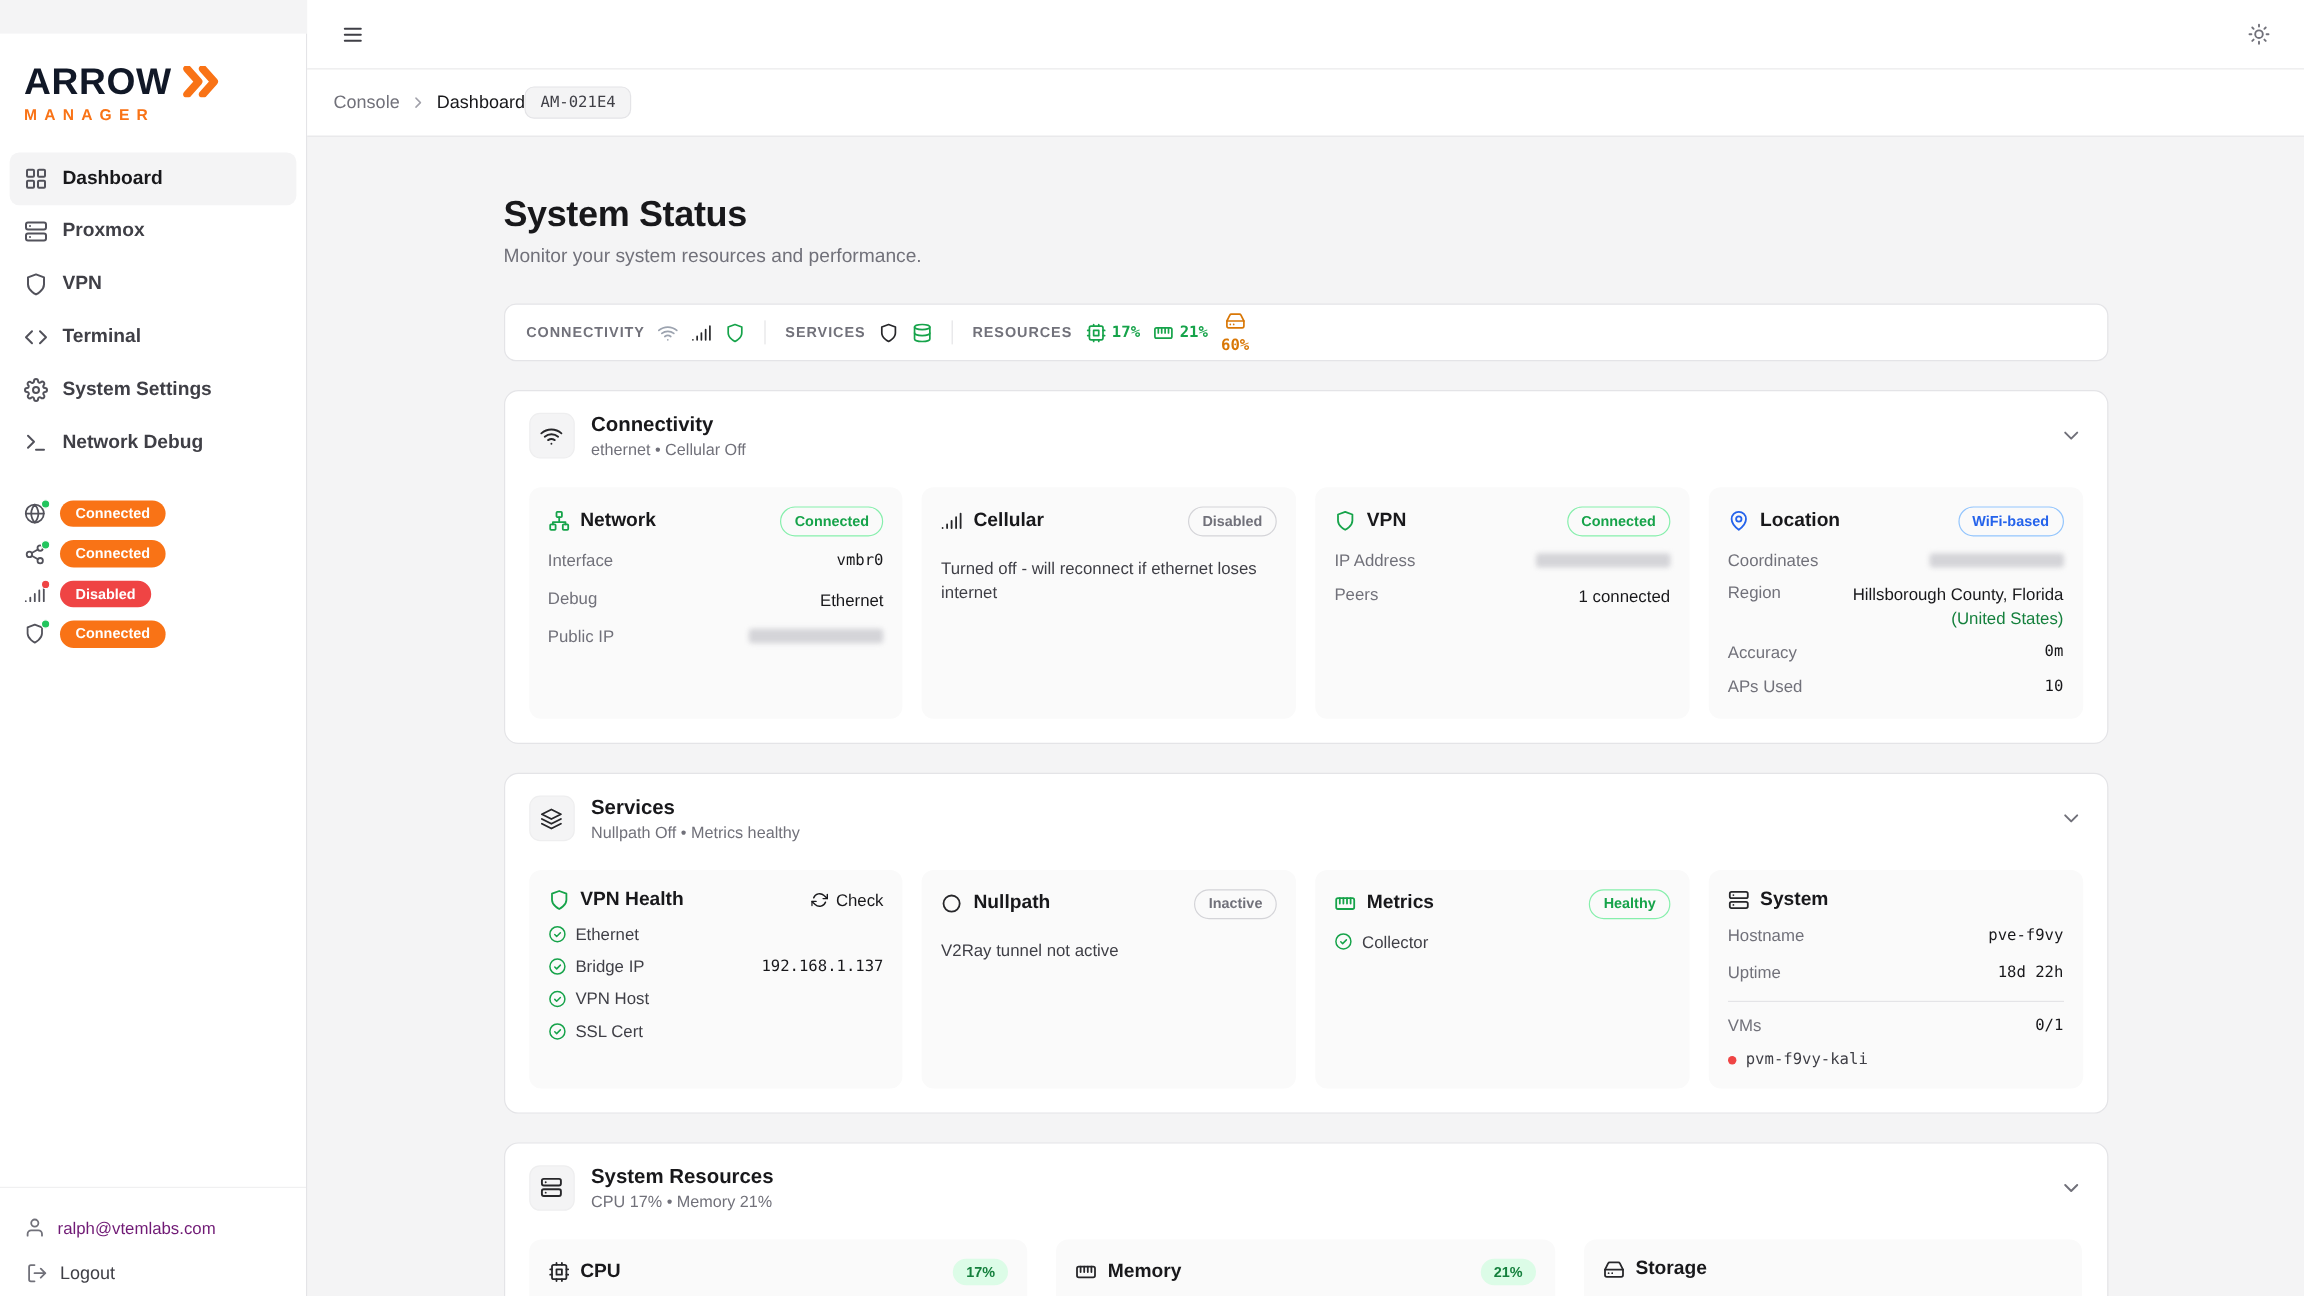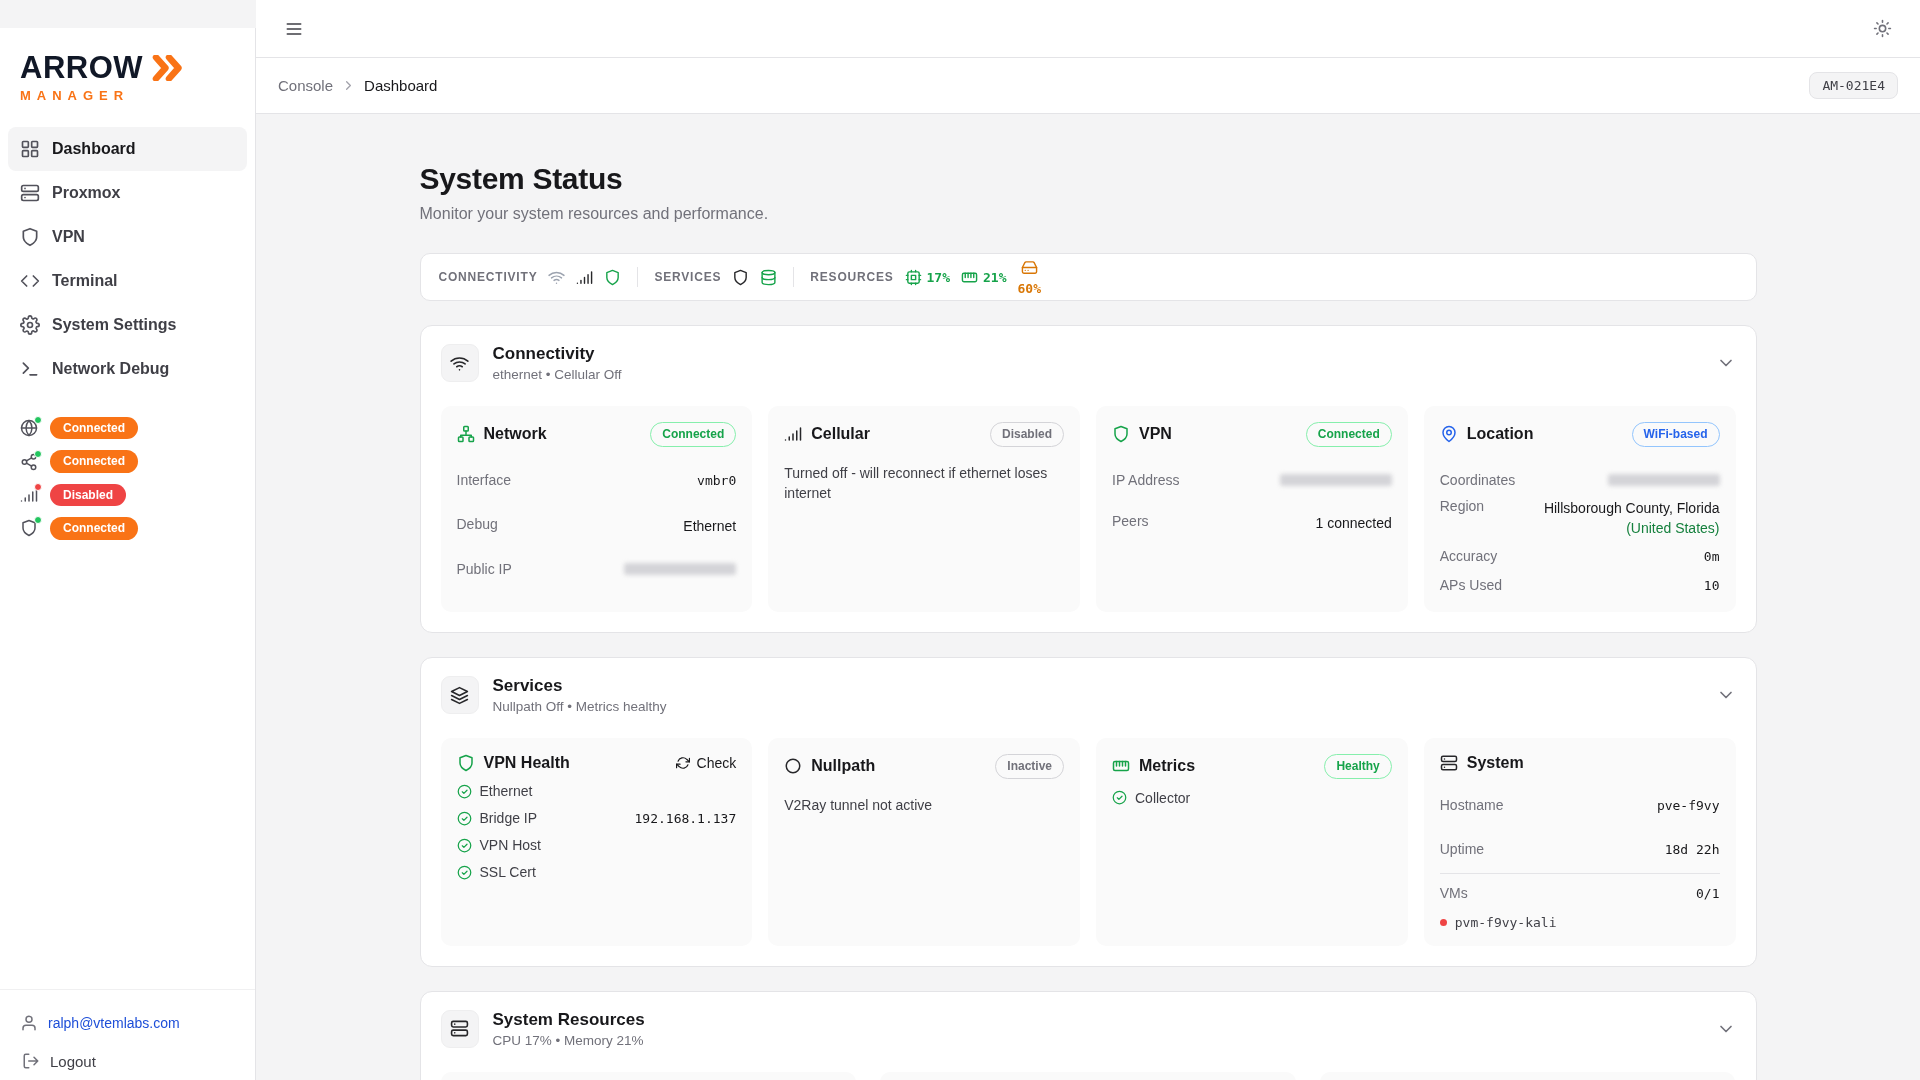--- a/index.html
+++ b/index.html
@@ -29,35 +29,35 @@
   .st-dot { position:absolute; top:-3px; right:-4px; width:8px; height:8px; border-radius:50%;
     border:1.5px solid #fff; }
   .st-dot.green { background:#22c55e; }
   .st-dot.red { background:#ef4444; }
   .pill { background:#f97316; color:#fff; font-size:12px; font-weight:700; padding:4px 13px;
     border-radius:999px; line-height:1.2; }
   .pill.red { background:#ef4444; }
 
   .side-footer { margin-top:auto; border-top:1px solid #f0f0f1; padding-top:14px; }
   .foot-row { display:flex; align-items:center; gap:10px; padding:10px 22px; font-size:15px; }
-  .foot-row.email { color:#1d4ed8; font-size:14px;padding-left:20px; }
+  .foot-row.email { color:#701a75; font-size:14px;padding-left:20px; }
   .foot-row.logout { color:#3f3f46; cursor:pointer; font-weight:500; }
   .foot-ic { display:flex; width:18px; color:#71717a; }
   .version-row { border-top:1px solid #e4e4e7; margin-top:12px; padding:16px 22px;
     display:flex; align-items:center; gap:9px; color:#71717a; font-size:14px; }
 
   
   .main { flex:1; display:flex; flex-direction:column; min-width:0; }
   .topbar { height:58px; background:#fff; border-bottom:1px solid #e4e4e7;
     display:flex; align-items:center; justify-content:space-between; padding:0 22px; }
   .iconbtn { background:none; border:none; cursor:pointer; display:flex; color:#3f3f46; padding:6px; }
   .iconbtn.sun { color:#71717a; }
 
   .crumbbar { height:56px; background:#fff; border-bottom:1px solid #e4e4e7;
-    display:flex; align-items:center; justify-content:space-between; padding:0 22px; }
+    display:flex; align-items:center; padding:0 22px; }
   .crumbs { display:flex; align-items:center; gap:8px; font-size:15px; }
   .crumb.root { color:#71717a; cursor:pointer; }
   .crumb.current { color:#18181b; font-weight:500; }
   .crumb-sep { width:15px; color:#a1a1aa; display:flex; }
   .device-badge { background:#f4f4f5; border:1px solid #e4e4e7; border-radius:8px;
     font-size:13px; color:#3f3f46; padding:5px 12px; }
 
   .content { flex:1; overflow:hidden; }
   .container { width:1337px; margin:0 auto; }
   h1.page-title { font-size:30px; font-weight:800; margin-top:48px; letter-spacing:-0.3px; }
@@ -94,21 +94,21 @@
   .sub-title { font-size:16px; font-weight:600; }
   .sub-head .badge { margin-left:auto; }
 
   .badge { display:inline-flex; align-items:center; border-radius:999px; padding:3px 11px;
     font-size:12px; font-weight:600; line-height:1.4; white-space:nowrap; }
   .outline-green { color:#16a34a; border:1px solid #86efac; background:transparent; }
   .outline-gray { color:#71717a; border:1px solid #d4d4d8; background:transparent; }
   .outline-blue { color:#2563eb; border:1px solid #93c5fd; background:transparent; }
   .fill-green { color:#15803d; background:#dcfce7; }
 
-  .kv { display:flex; justify-content:space-between; align-items:flex-start; gap:12px; margin-top:25px;
+  .kv { display:flex; justify-content:space-between; align-items:flex-start; gap:12px; margin-top:12px;
     font-size:14px; }
   .kv .k { color:#71717a; flex:none; }
   .kv .v { color:#18181b; font-size:13px; text-align:right; line-height:1.45; }
   .kv .v.sans { font-size:14px; }
   .v-note { color:#15803d; }
   .redacted { display:inline-block; width:112px; height:12px; background:#d4d4d8;
     border-radius:3px; filter:blur(2px); margin-top:2px; }
   .sub-msg { margin-top:16px; font-size:14px; color:#3f3f46; line-height:1.45; }
 
   .check-btn { margin-left:auto; display:flex; align-items:center; gap:7px; background:none;

